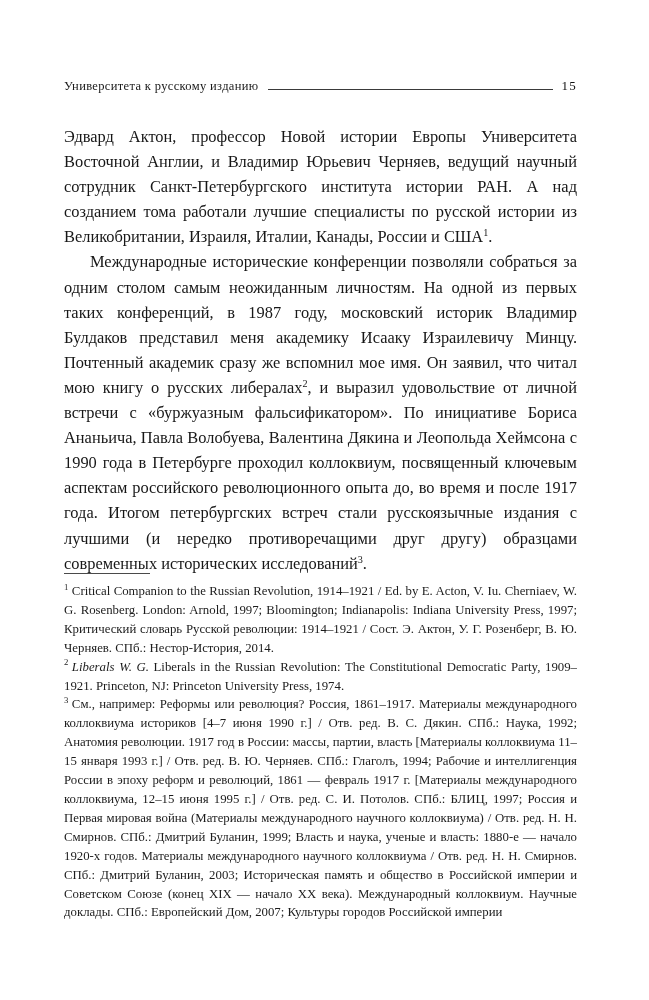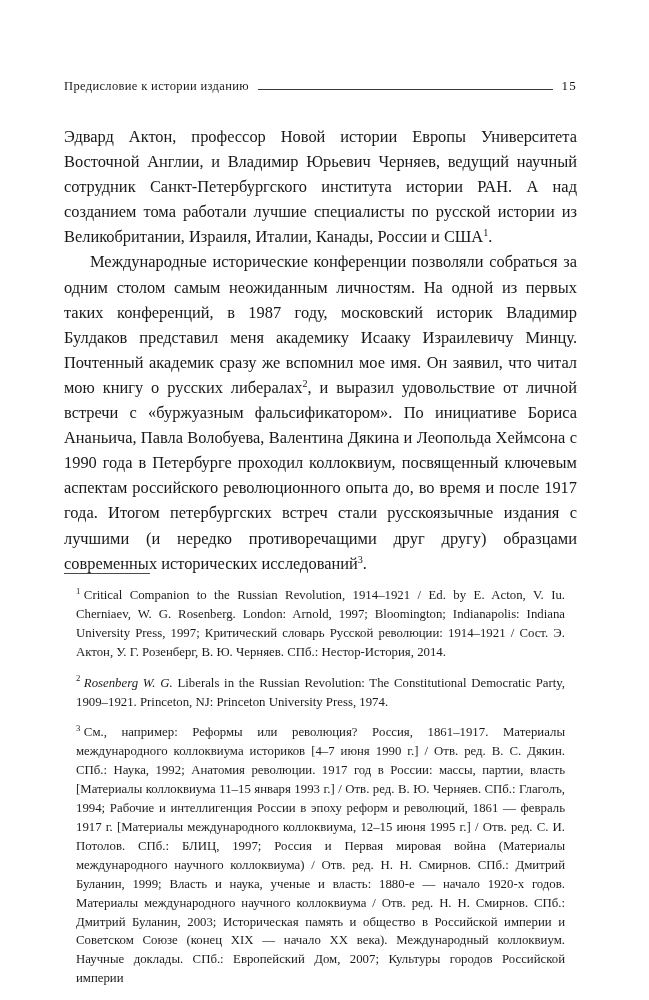--- a/index.html
+++ b/index.html
@@ -80,21 +80,21 @@
     top: 573px;
     width: 513px;
   }
   .footnote-rule {
     width: 86px;
     height: 0;
     border-bottom: 1.1px solid #4a4a4a;
     margin: 0 0 8px 0;
   }
   .footnote {
-    margin: 12px;
+    margin: 0;
     font-size: 12.8px;
     line-height: 18.9px;
     text-align: justify;
     text-justify: inter-word;
     color: #1c1c1c;
   }
   .footnote .fn-marker {
     font-size: 0.68em;
     vertical-align: super;
     line-height: 0;
@@ -103,36 +103,36 @@
   .footnote .fn-author {
     font-style: italic;
   }
 </style>
 </head>
 <body>
 
 <div class="page">
 
   <div class="running-head">
-    <span class="running-head-title">Предисловие к истории изданию</span>
+    <span class="running-head-title">Университета к русскому изданию</span>
     <span class="running-head-rule"></span>
     <span class="running-head-folio">15</span>
   </div>
 
   <div class="body-block">
 
     <p class="para"><span>Эдвард Актон, профессор Новой истории Европы Университета Восточной Англии, и Владимир Юрьевич Черняев, ведущий научный сотрудник Санкт-Петербургского института истории РАН. А над созданием тома работали лучшие специалисты по русской истории из Великобритании, Израиля, Италии, Канады, России и США</span><sup>1</sup><span>.</span></p>
 
     <p class="para"><span>Международные исторические конференции позволяли собраться за одним столом самым неожиданным личностям. На одной из первых таких конференций, в 1987 году, московский историк Владимир Булдаков представил меня академику Исааку Израилевичу Минцу. Почтенный академик сразу же вспомнил мое имя. Он заявил, что читал мою книгу о русских либералах</span><sup>2</sup><span>, и выразил удовольствие от личной встречи с «буржуазным фальсификатором». По инициативе Бориса Ананьича, Павла Волобуева, Валентина Дякина и Леопольда Хеймсона с 1990 года в Петербурге проходил коллоквиум, посвященный ключевым аспектам российского революционного опыта до, во время и после 1917 года. Итогом петербургских встреч стали русскоязычные издания с лучшими (и нередко противоречащими друг другу) образцами современных исторических исследований</span><sup>3</sup><span>.</span></p>
 
   </div>
 
   <div class="footnote-area">
     <div class="footnote-rule"></div>
 
     <p class="footnote"><span class="fn-marker">1</span><span>Critical Companion to the Russian Revolution, 1914–1921 / Ed. by E. Acton, V. Iu. Cherniaev, W. G. Rosenberg. London: Arnold, 1997; Bloomington; Indianapolis: Indiana University Press, 1997; Критический словарь Русской революции: 1914–1921 / Сост. Э. Актон, У. Г. Розенберг, В. Ю. Черняев. СПб.: Нестор-История, 2014.</span></p>
 
-    <p class="footnote"><span class="fn-marker">2</span><span class="fn-author">Rosenberg W. G.</span><span> Liberals in the Russian Revolution: The Constitutional Democratic Party, 1909–1921. Princeton, NJ: Princeton University Press, 1974.</span></p>
+    <p class="footnote"><span class="fn-marker">2</span><span class="fn-author">Liberals W. G.</span><span> Liberals in the Russian Revolution: The Constitutional Democratic Party, 1909–1921. Princeton, NJ: Princeton University Press, 1974.</span></p>
 
     <p class="footnote"><span class="fn-marker">3</span><span>См., например: Реформы или революция? Россия, 1861–1917. Материалы международного коллоквиума историков [4–7 июня 1990 г.] / Отв. ред. В. С. Дякин. СПб.: Наука, 1992; Анатомия революции. 1917 год в России: массы, партии, власть [Материалы коллоквиума 11–15 января 1993 г.] / Отв. ред. В. Ю. Черняев. СПб.: Глаголъ, 1994; Рабочие и интеллигенция России в эпоху реформ и революций, 1861 — февраль 1917 г. [Материалы международного коллоквиума, 12–15 июня 1995 г.] / Отв. ред. С. И. Потолов. СПб.: БЛИЦ, 1997; Россия и Первая мировая война (Материалы международного научного коллоквиума) / Отв. ред. Н. Н. Смирнов. СПб.: Дмитрий Буланин, 1999; Власть и наука, ученые и власть: 1880-е — начало 1920-х годов. Материалы международного научного коллоквиума / Отв. ред. Н. Н. Смирнов. СПб.: Дмитрий Буланин, 2003; Историческая память и общество в Российской империи и Советском Союзе (конец XIX — начало XX века). Международный коллоквиум. Научные доклады. СПб.: Европейский Дом, 2007; Культуры городов Российской империи</span></p>
   </div>
 
 </div>
 
 </body></html>

